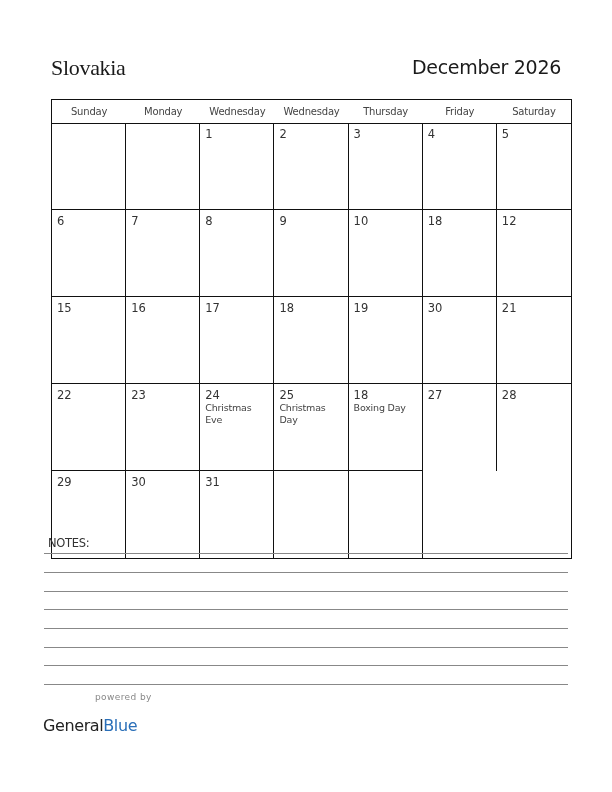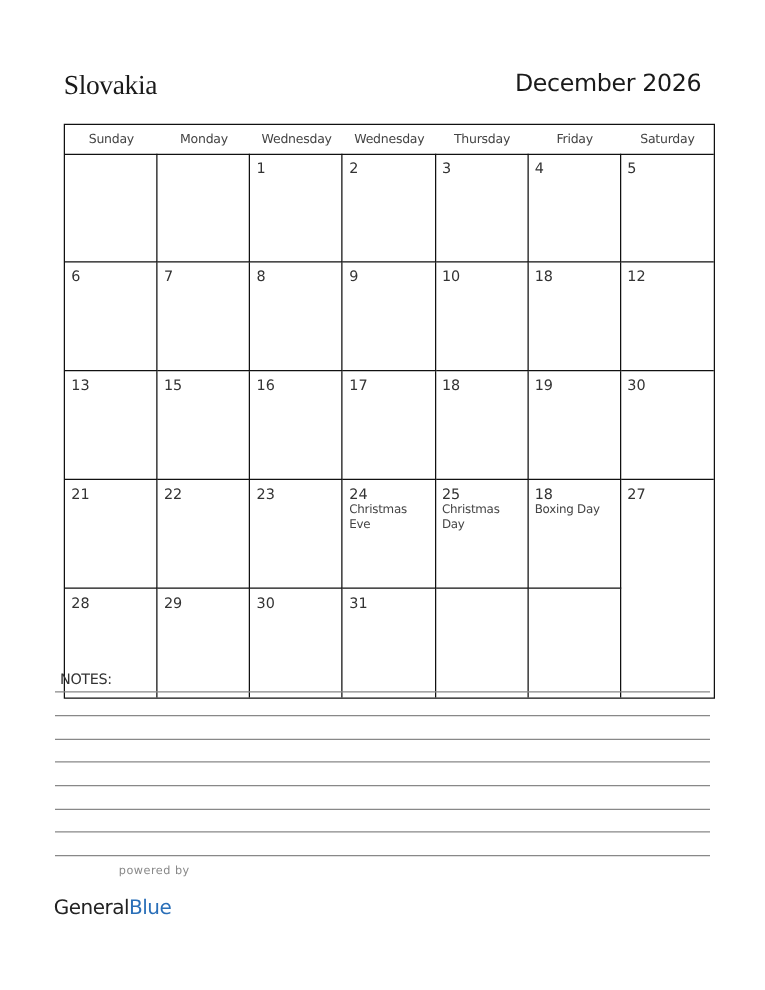--- a/index.html
+++ b/index.html
@@ -78,23 +78,20 @@
       <div class="cell">
         <span class="num">10</span>
       </div>
       <div class="cell">
         <span class="num">18</span>
       </div>
       <div class="cell">
         <span class="num">12</span>
       </div>
       <div class="cell">
-        <span class="num">13</span>
-      </div>
-      <div class="cell">
         <span class="num">15</span>
       </div>
       <div class="cell">
         <span class="num">16</span>
       </div>
       <div class="cell">
         <span class="num">17</span>
       </div>
       <div class="cell">
         <span class="num">18</span>

